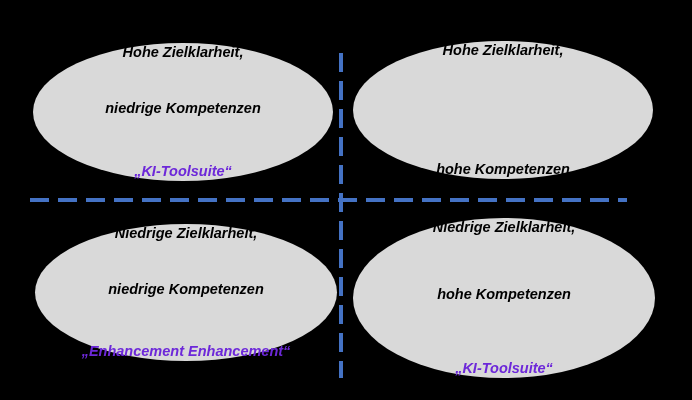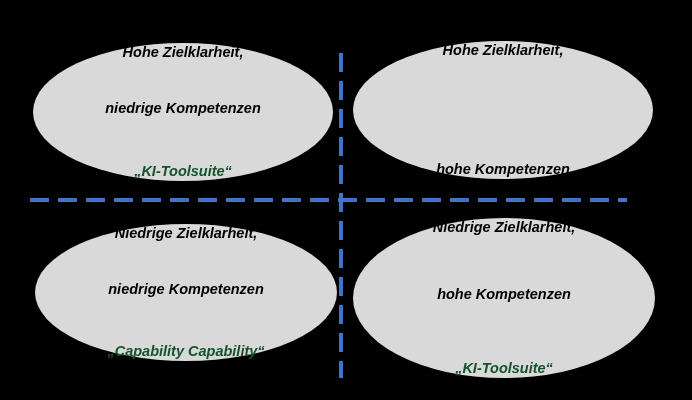--- a/index.html
+++ b/index.html
@@ -69,21 +69,21 @@
     font-size: 14.5px;
     line-height: 19px;
     color: #000000;
     white-space: nowrap;
   }
   .term {
     font-style: italic;
     font-weight: bold;
     font-size: 14.5px;
     line-height: 19px;
-    color: #14532d;
+    color: #6d28d9;
     white-space: nowrap;
     margin-top: 7px;
   }
 </style>
 </head>
 <body>
 
 <div id="canvas">
 
   <div class="axis-v"></div>
@@ -96,21 +96,21 @@
   </div>
 
   <div class="ellipse q-tr">
     <div class="headline">Hohe Zielklarheit,</div>
     <div class="headline">hohe Kompetenzen</div>
   </div>
 
   <div class="ellipse q-bl">
     <div class="headline">Niedrige Zielklarheit,</div>
     <div class="headline">niedrige Kompetenzen</div>
-    <div class="term">„Capability Capability“</div>
+    <div class="term">„Enhancement Enhancement“</div>
   </div>
 
   <div class="ellipse q-br">
     <div class="headline">Niedrige Zielklarheit,</div>
     <div class="headline">hohe Kompetenzen</div>
     <div class="term">„KI-Toolsuite“</div>
   </div>
 
 </div>
 

